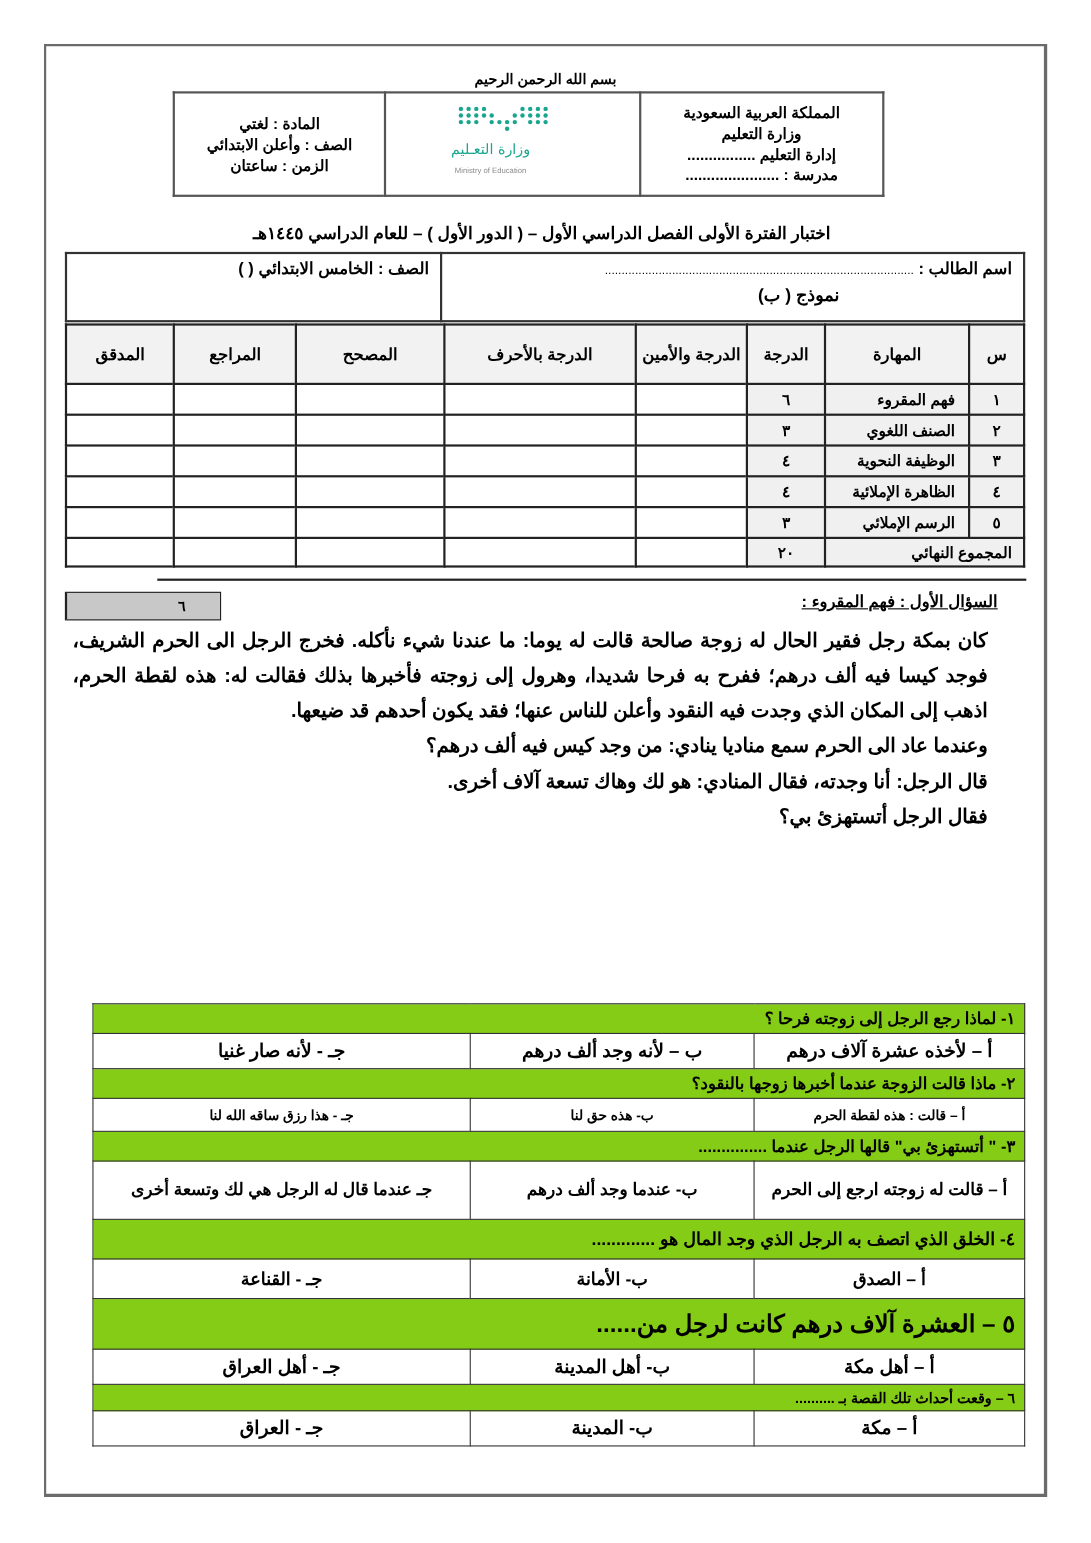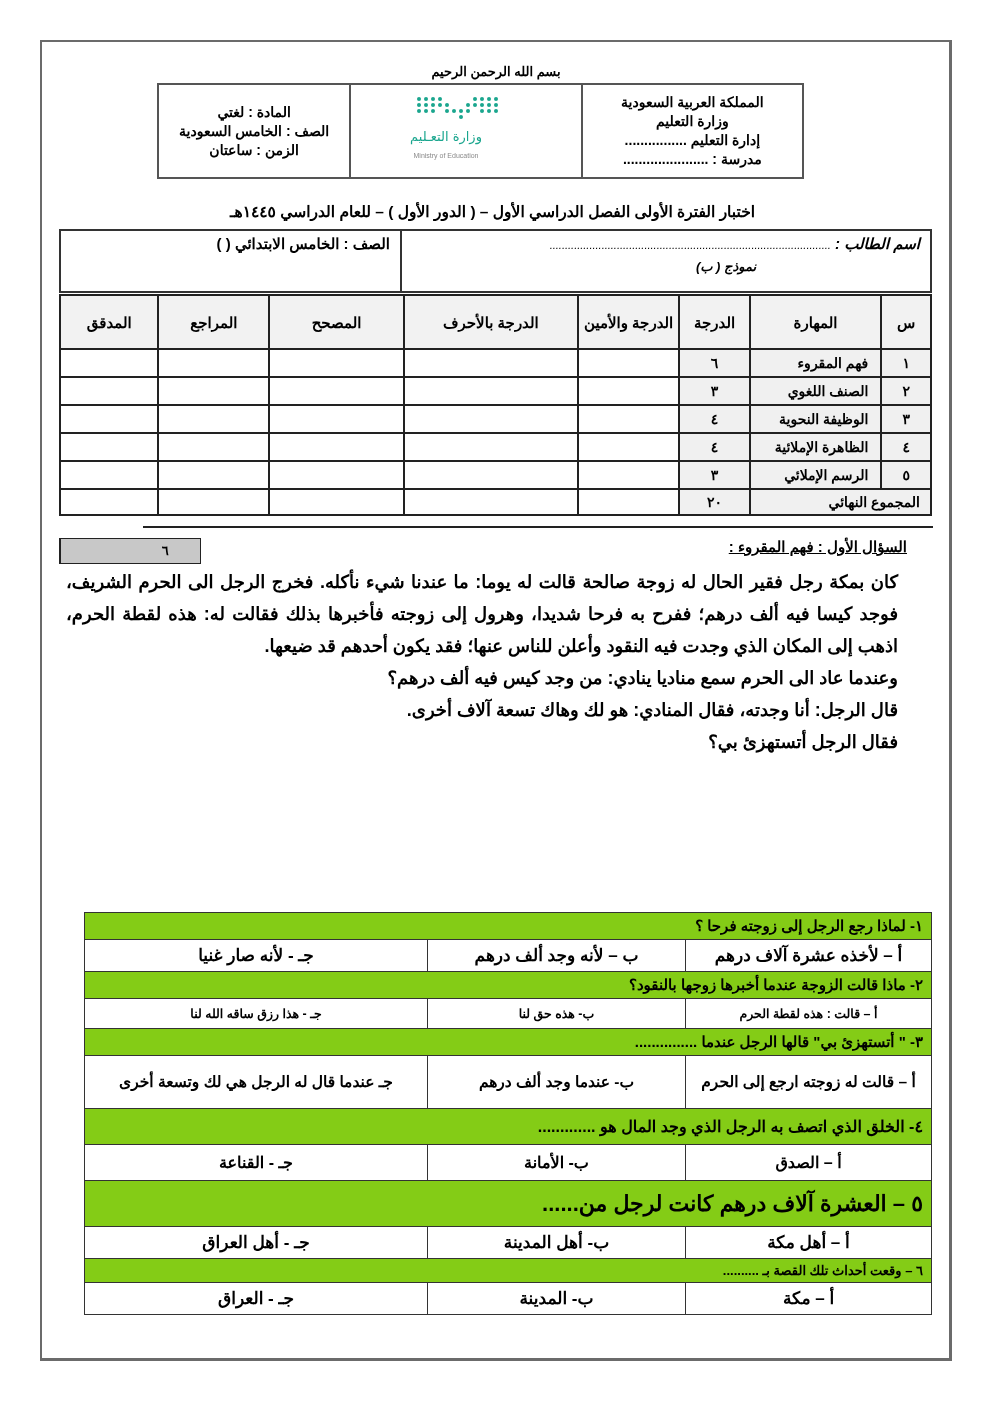--- a/index.html
+++ b/index.html
@@ -20,22 +20,22 @@
   .logo-dots { display: grid; grid-template-columns: repeat(12, 6px); gap: 2px 1px; margin-bottom: 8px; margin-right: 20px; }
   .logo-dots span { width: 4px; height: 4px; border-radius: 50%; background: #1aa68e; }
   .logo-dots span.o { background: transparent; }
   .logo-ar { color: #1aa68e; font-weight: normal; font-size: 13px; font-family: "DejaVu Sans", sans-serif; margin-right: 40px; }
   .logo-en { color: #8a8a8a; font-weight: normal; font-size: 7px; font-family: "Liberation Sans", sans-serif; margin-right: 40px; }
   .exam-title { position: absolute; top: 203px; left: 160px; width: 665px; text-align: center;
                 font-family: "Liberation Sans", sans-serif; font-weight: bold; font-size: 15.5px; }
   .student-table { position: absolute; top: 229px; left: 59px; width: 873px; height: 64px; }
   .student-table td { border: 2px solid #333; vertical-align: top; font-family: "Liberation Sans", sans-serif;
                       font-weight: bold; font-size: 15px; padding: 4px 10px; }
-  .student-table td.name { width: 530px; font-style: italic; }
-  .student-table .model { display: block; text-align: center; font-size: 13px; margin-top: 6px; margin-left: 120px; }
+  .student-table td.name { width: 530px; }
+  .student-table .model { display: block; text-align: center; font-size: 16px; margin-top: 6px; margin-left: 120px; }
   .dots { font-weight: normal; letter-spacing: 1px; font-size: 11px; }
   .grades { position: absolute; top: 294px; left: 59px; width: 873px; }
   .grades td, .grades th { border: 2px solid #222; text-align: center; font-family: "Liberation Sans", sans-serif;
         font-weight: bold; font-size: 14px; height: 28px; padding: 0 4px; }
   .grades th { height: 54px; font-size: 15px; background: #f2f2f2; line-height: 17px; }
   .grades td.skill { background: #f0f0f0; text-align: right; padding-right: 12px; }
   .grades td.num, .grades td.deg { background: #f0f0f0; }
   .grades td.total { background: #f0f0f0; text-align: right; padding-right: 10px; }
   .grades tr.last td { height: 26px; }
   .rule { position: absolute; top: 526px; left: 143px; width: 790px; height: 2px; background: #222; }
@@ -132,21 +132,21 @@
               <span class="o"></span>
               <span class="o"></span>
               <span class="o"></span>
         </div>
         <div class="logo-ar">وزارة التعـليم</div>
         <div class="logo-en">Ministry of Education</div>
       </div>
     </td>
     <td class="left">
       <div>المادة : لغتي</div>
-      <div>الصف : الخامس السعودية</div>
+      <div>الصف : وأعلن الابتدائي</div>
       <div>الزمن : ساعتان</div>
     </td>
   </tr>
 </tbody>
   </table>
 
 <div class="exam-title">اختبار الفترة الأولى الفصل الدراسي الأول  – ( الدور الأول ) – للعام الدراسي ١٤٤٥هـ</div>
 
 <table class="student-table">
   <tbody>

